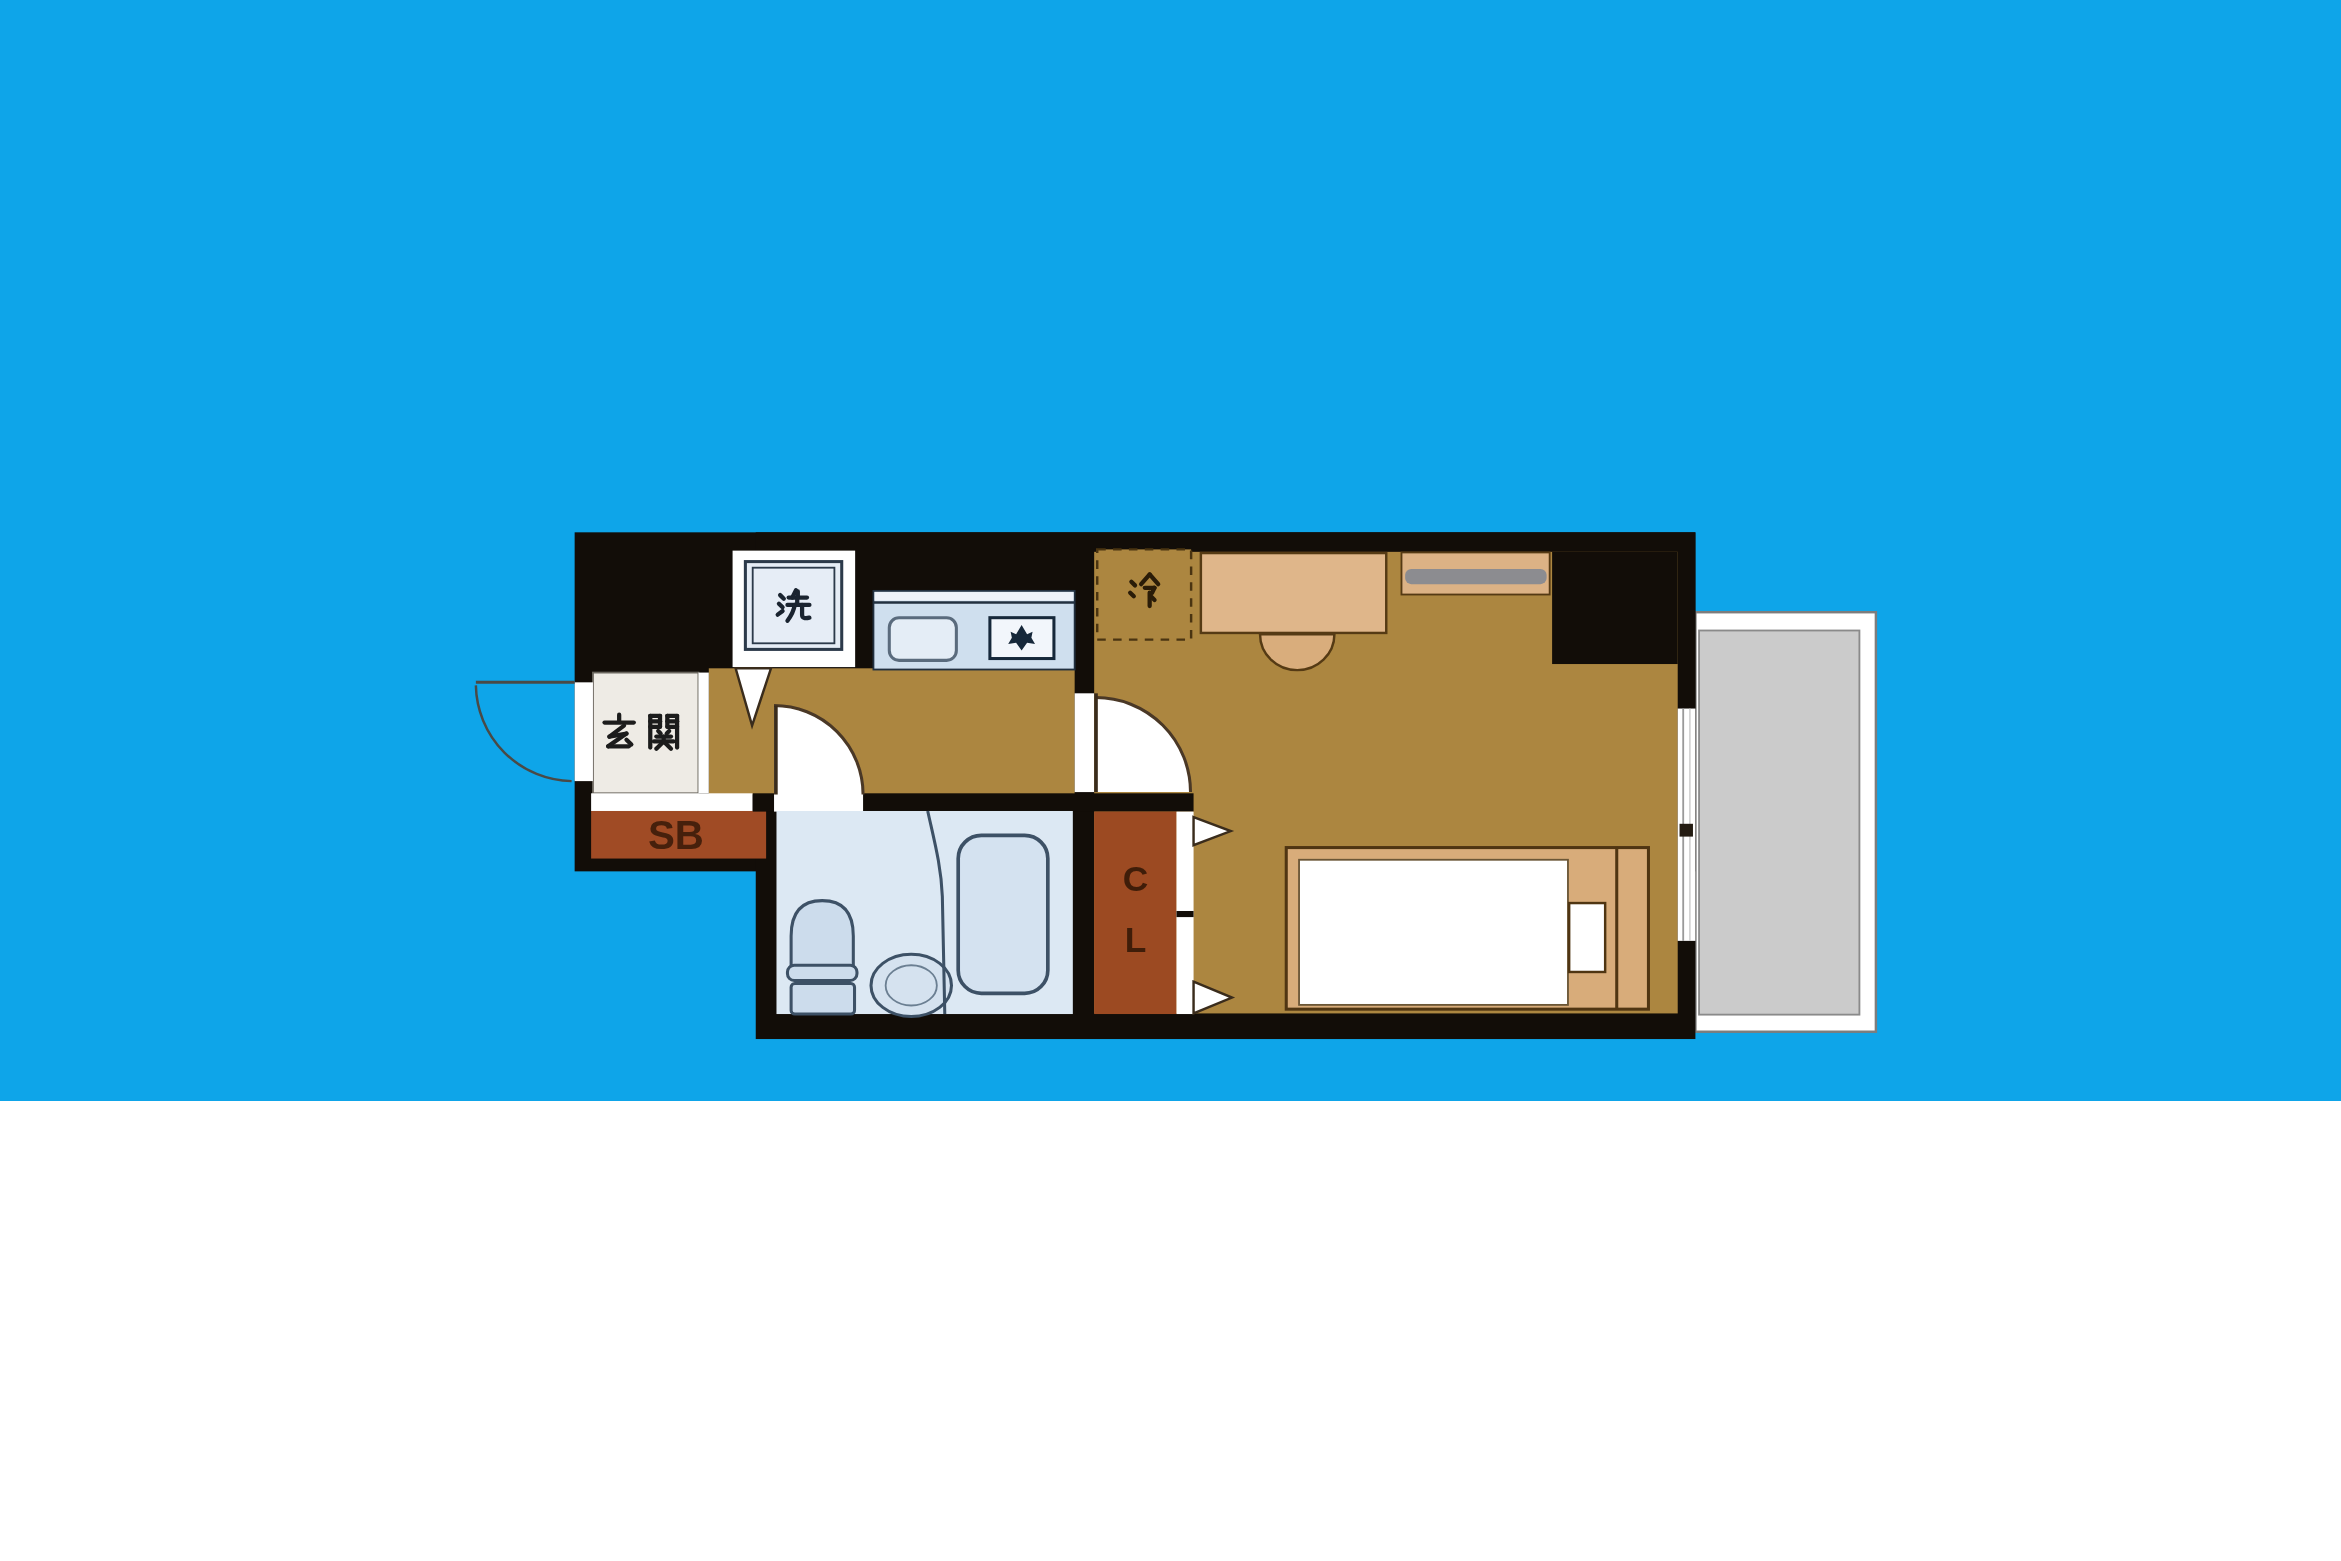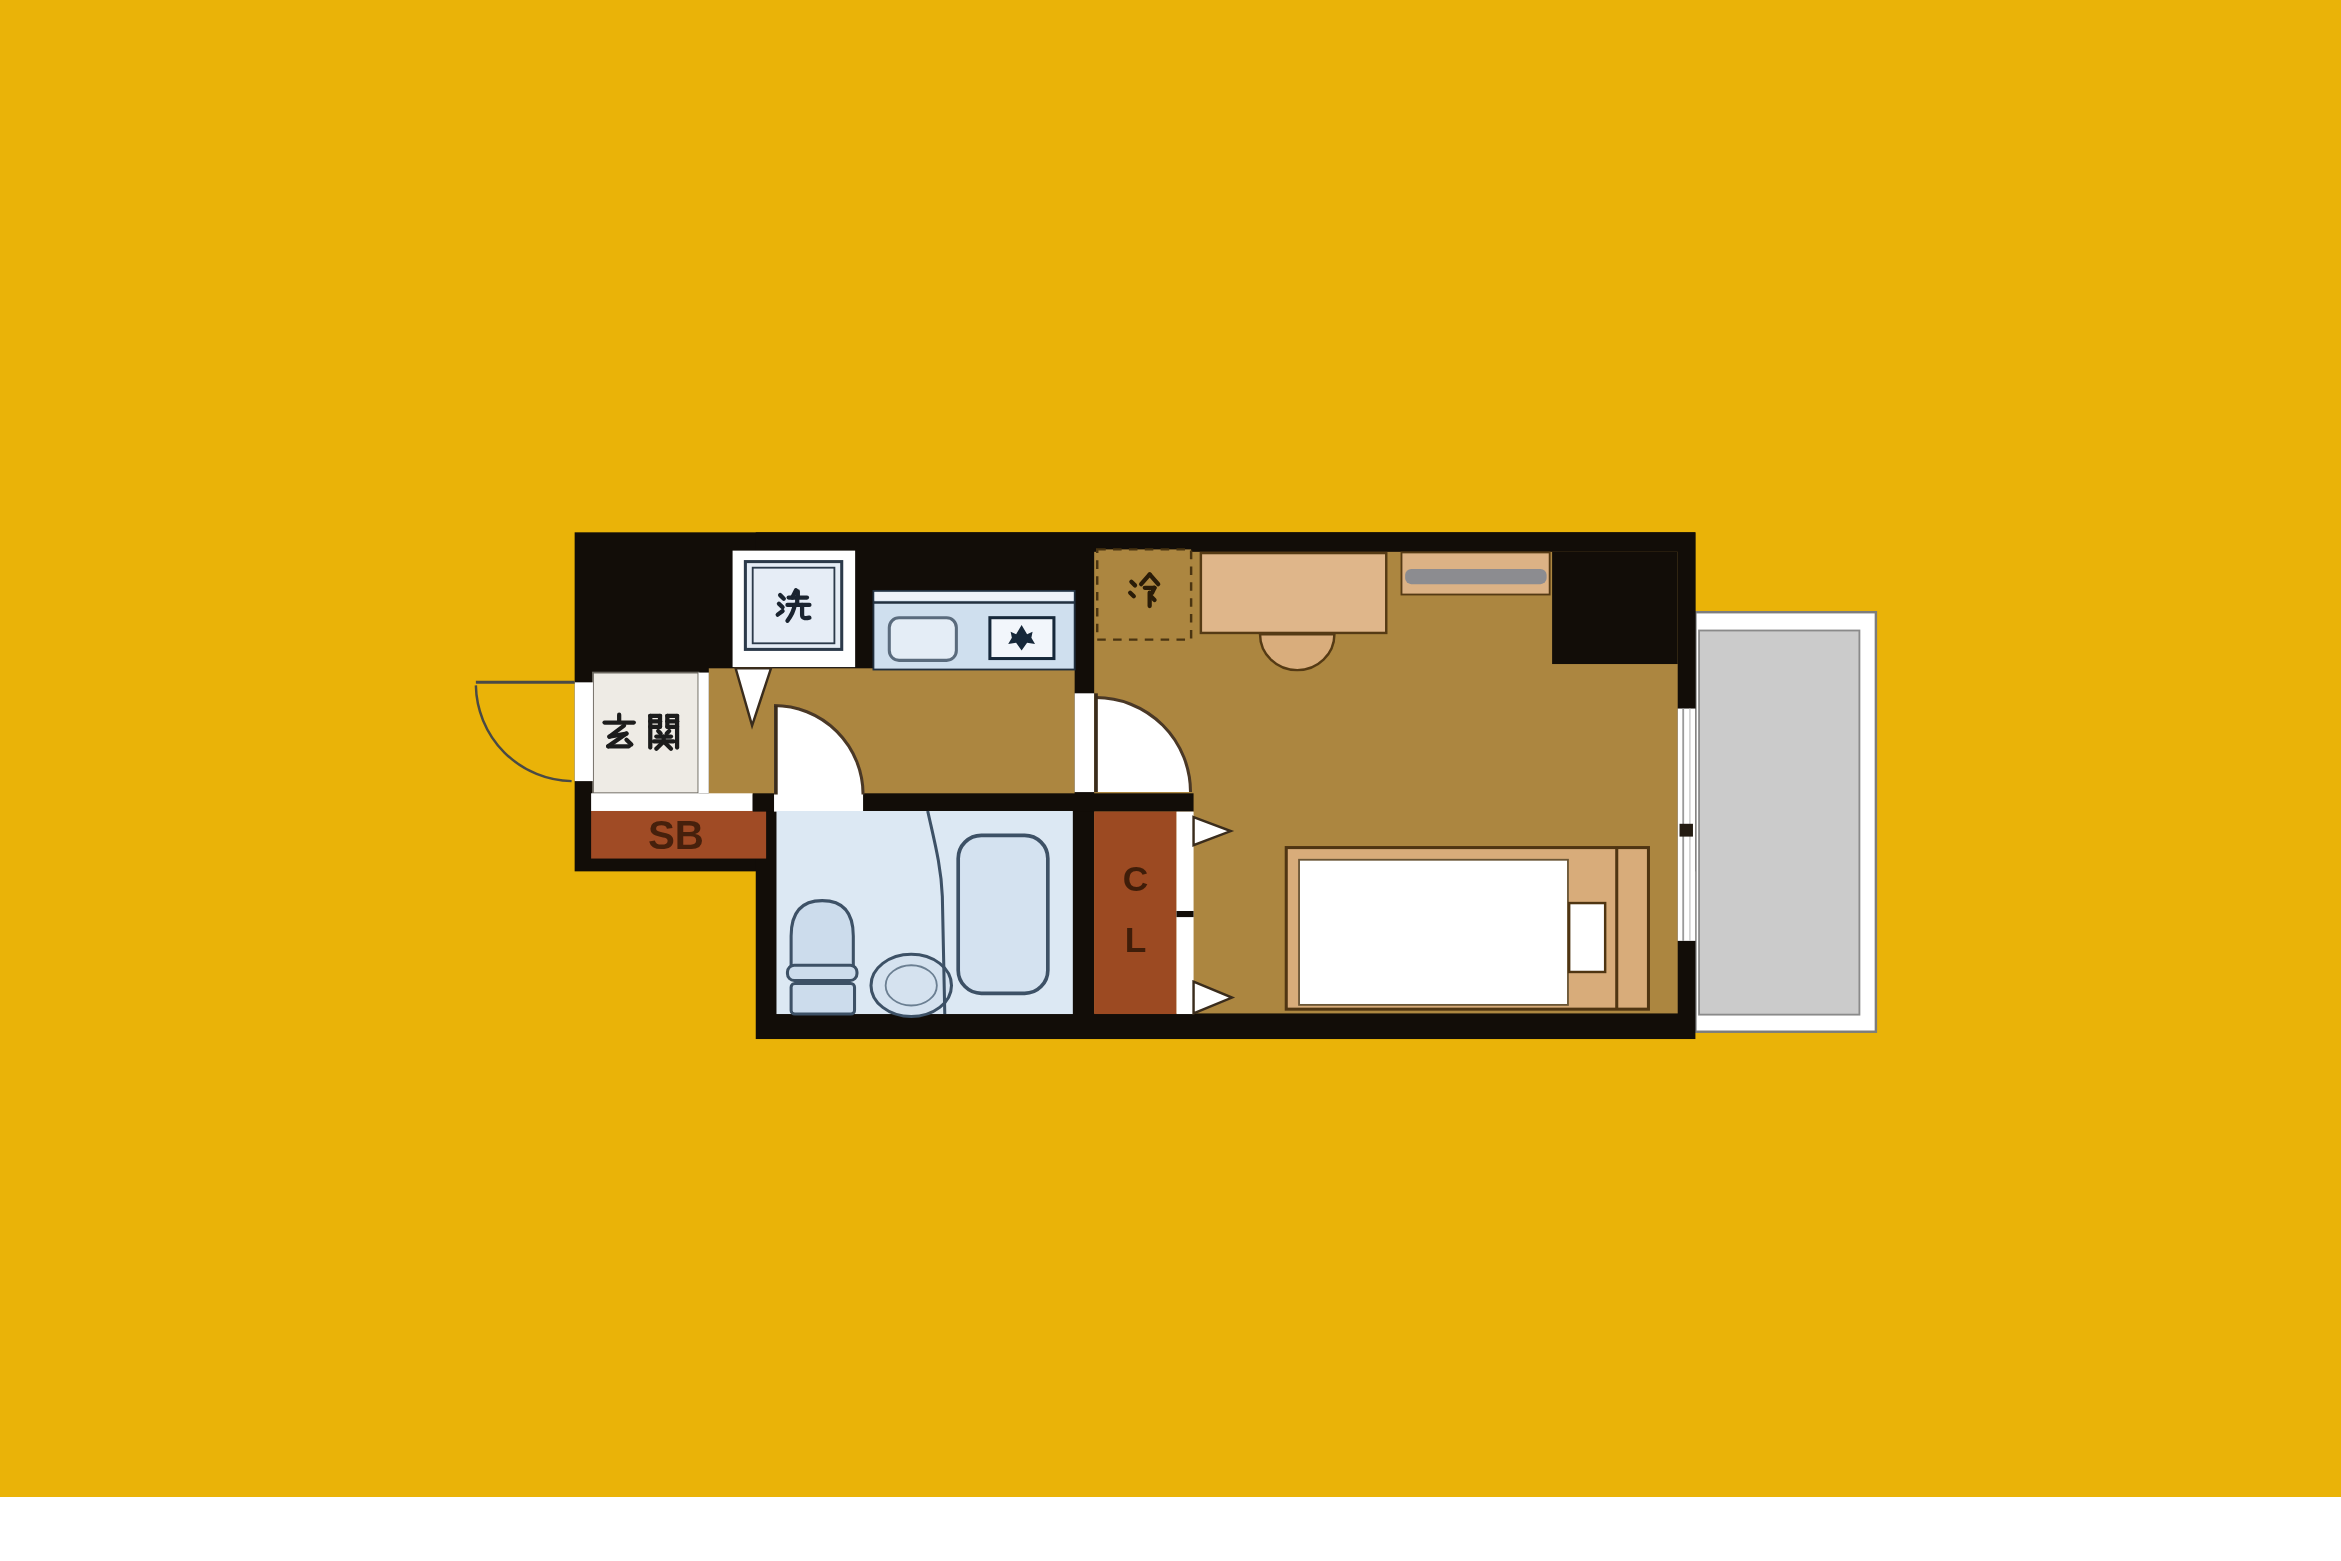--- a/index.html
+++ b/index.html
@@ -1,16 +1,16 @@
 <!DOCTYPE html>
 <html style="font-size:9.8px"><head>
 <meta charset="utf-8">
 <style>
   html,body{margin:0;padding:0;background:#ffffff;}
-  .page{position:relative;width:2342px;height:1497px;background:#eab308;overflow:hidden;
+  .page{position:relative;width:2342px;height:1101px;background:#0ea5e9;overflow:hidden;
         font-family:"Liberation Sans", sans-serif;}
 </style>
 </head>
 <body>
 <div class="page">
 <svg width="2342" height="1561" viewBox="0 0 3840 2560" xmlns="http://www.w3.org/2000/svg">
 
 <rect x="2780" y="1004" width="296" height="688" fill="#ffffff" stroke="#7d7d7d" stroke-width="4"></rect>
 
 <rect x="2786" y="1034" width="263" height="630" fill="#cbcbcb" stroke="#8a8a8a" stroke-width="3"></rect>

